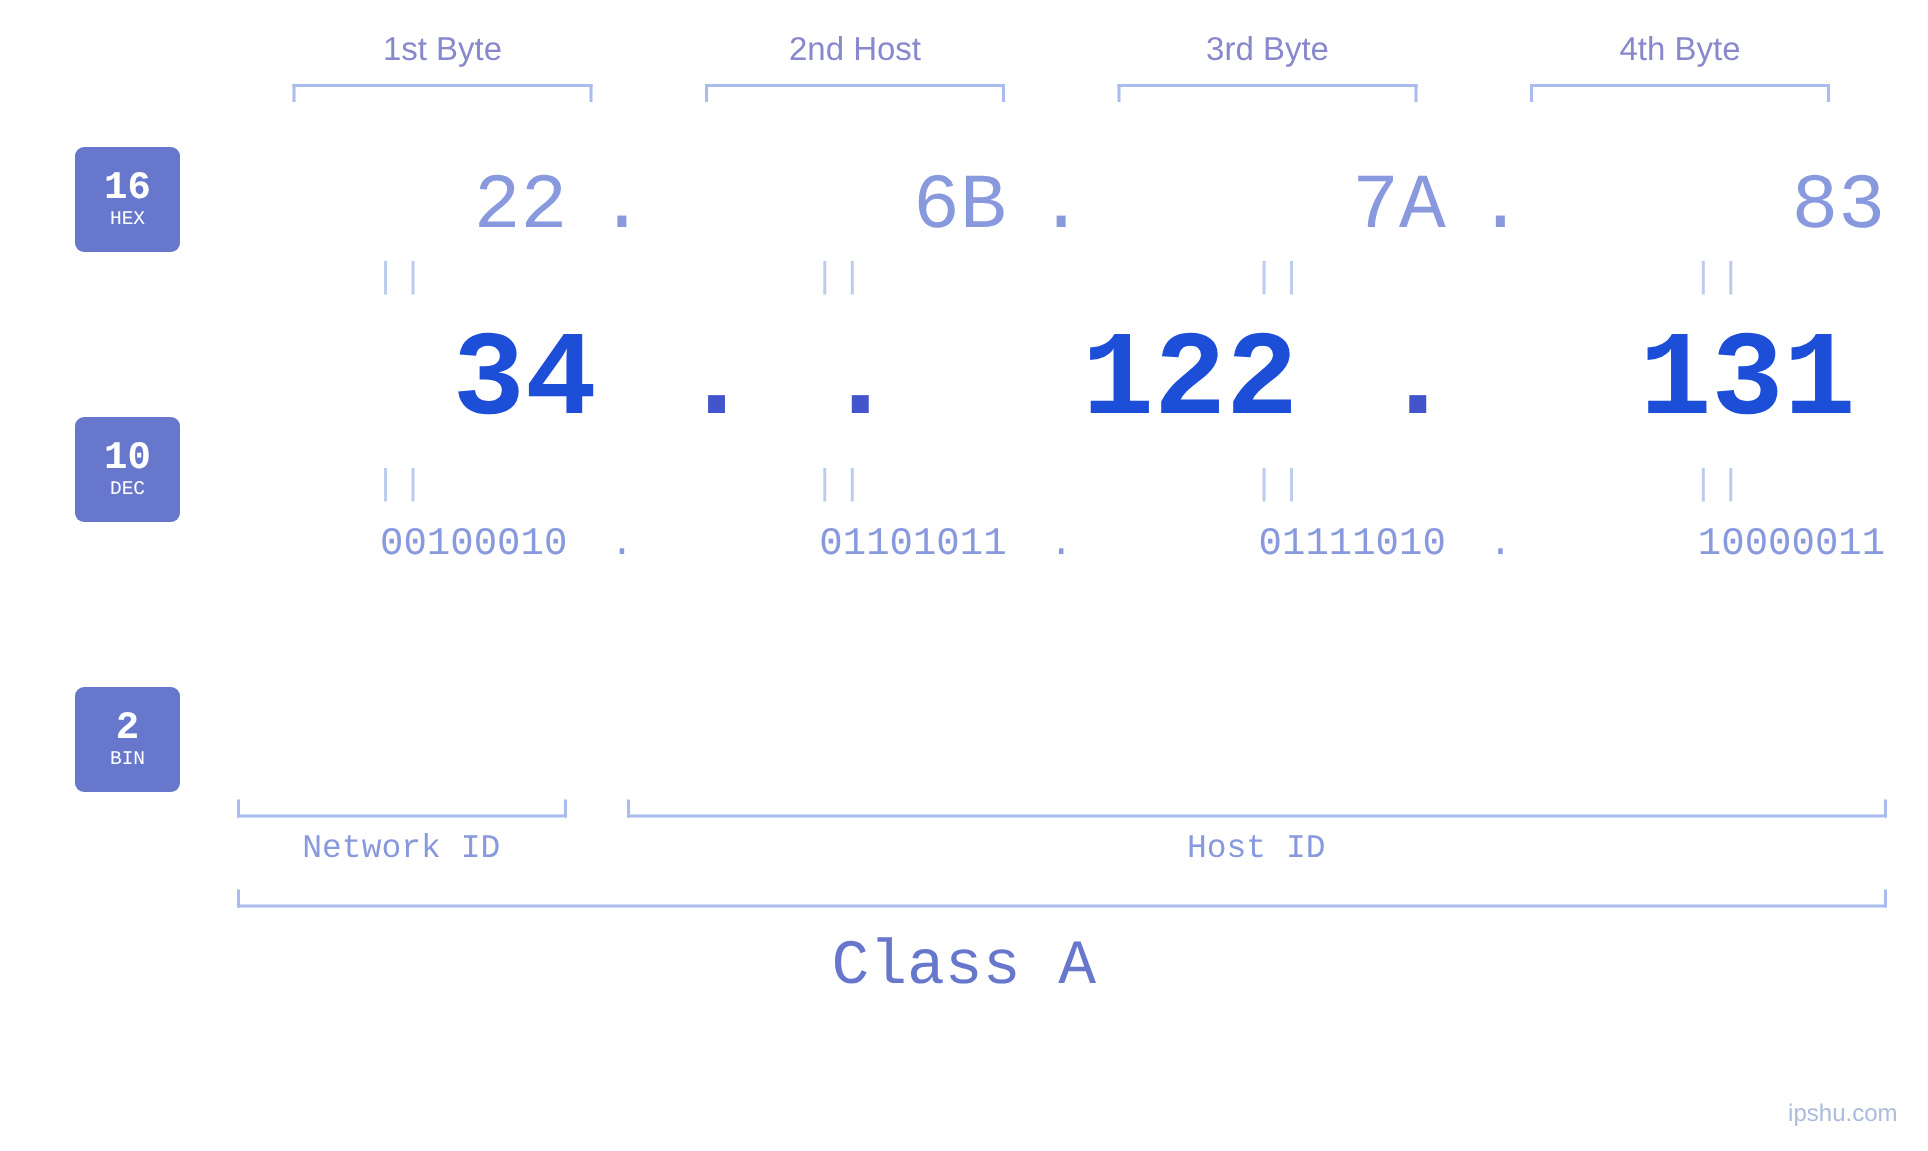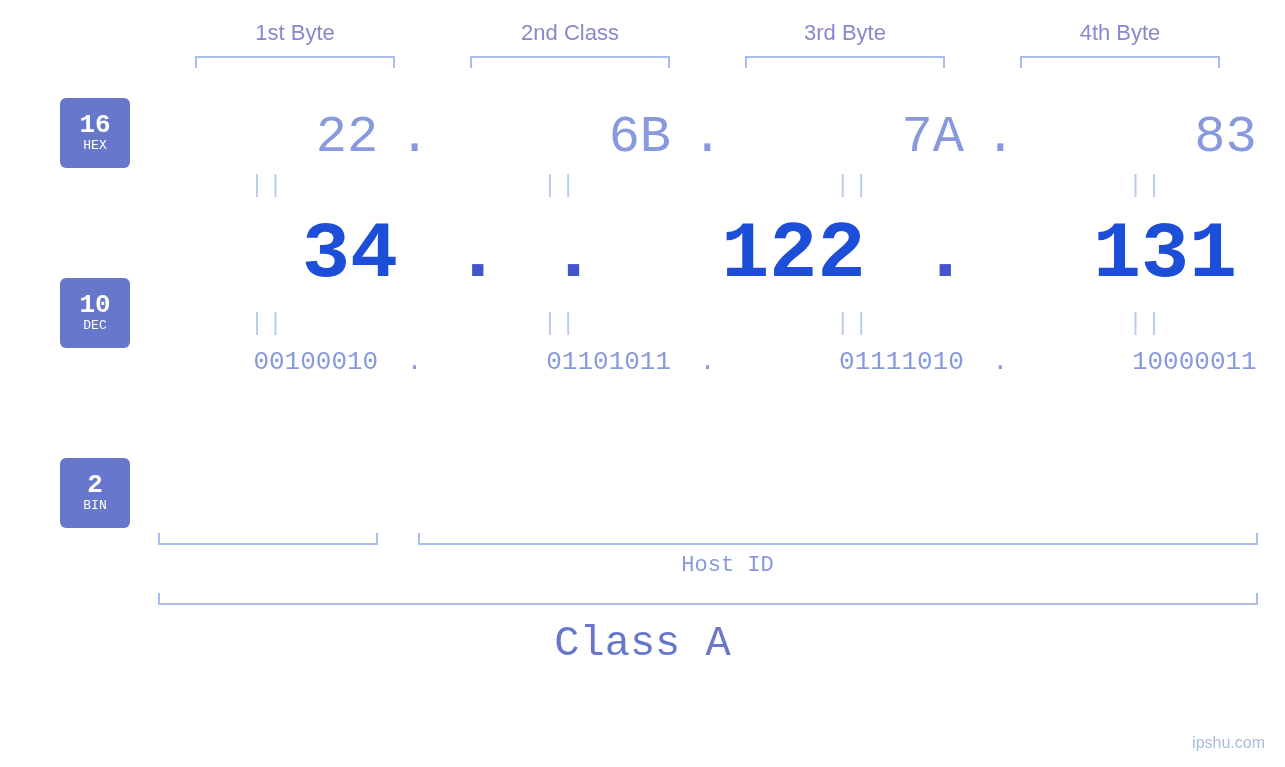--- a/index.html
+++ b/index.html
@@ -53,21 +53,21 @@
       width: 200px;
       height: 12px;
       border: 2px solid #aabbee;
       border-bottom: none;
     }
 
     
     .badges-column {
       display: flex;
       flex-direction: column;
-      align-items: flex-end;
+      align-items: flex-start;
       justify-content: space-around;
       width: 130px;
       padding-left: 50px;
       gap: 0;
     }
 
     .badge {
       background: #6677cc;
       color: white;
       border-radius: 6px;
@@ -277,21 +277,21 @@
       margin-top: 5px;
     }
   </style>
 </head>
 <body>
 
 <div class="main-container">
 
   <div class="header-row">
     <div class="byte-label">1st Byte</div>
-    <div class="byte-label">2nd Class</div>
+    <div class="byte-label">2nd Host</div>
     <div class="byte-label">3rd Byte</div>
     <div class="byte-label">4th Byte</div>
   </div>
 
   <div class="bracket-row">
     <div class="bracket"></div>
     <div class="bracket"></div>
     <div class="bracket"></div>
     <div class="bracket"></div>
   </div>
@@ -389,20 +389,21 @@
     </div>
   </div>
 
   <div class="bottom-section">
     <div class="bottom-brackets-row">
       <div class="bottom-bracket-network"></div>
       <div class="bottom-bracket-gap"></div>
       <div class="bottom-bracket-host"></div>
     </div>
     <div class="bottom-labels-row">
+      <div class="network-id-label">Network ID</div>
       <div style="width:40px;"></div>
       <div class="host-id-label">Host ID</div>
     </div>
   </div>
 
   <div class="outer-bracket-row">
     <div class="outer-bracket"></div>
   </div>
 
   <div class="class-label">Class A</div>

